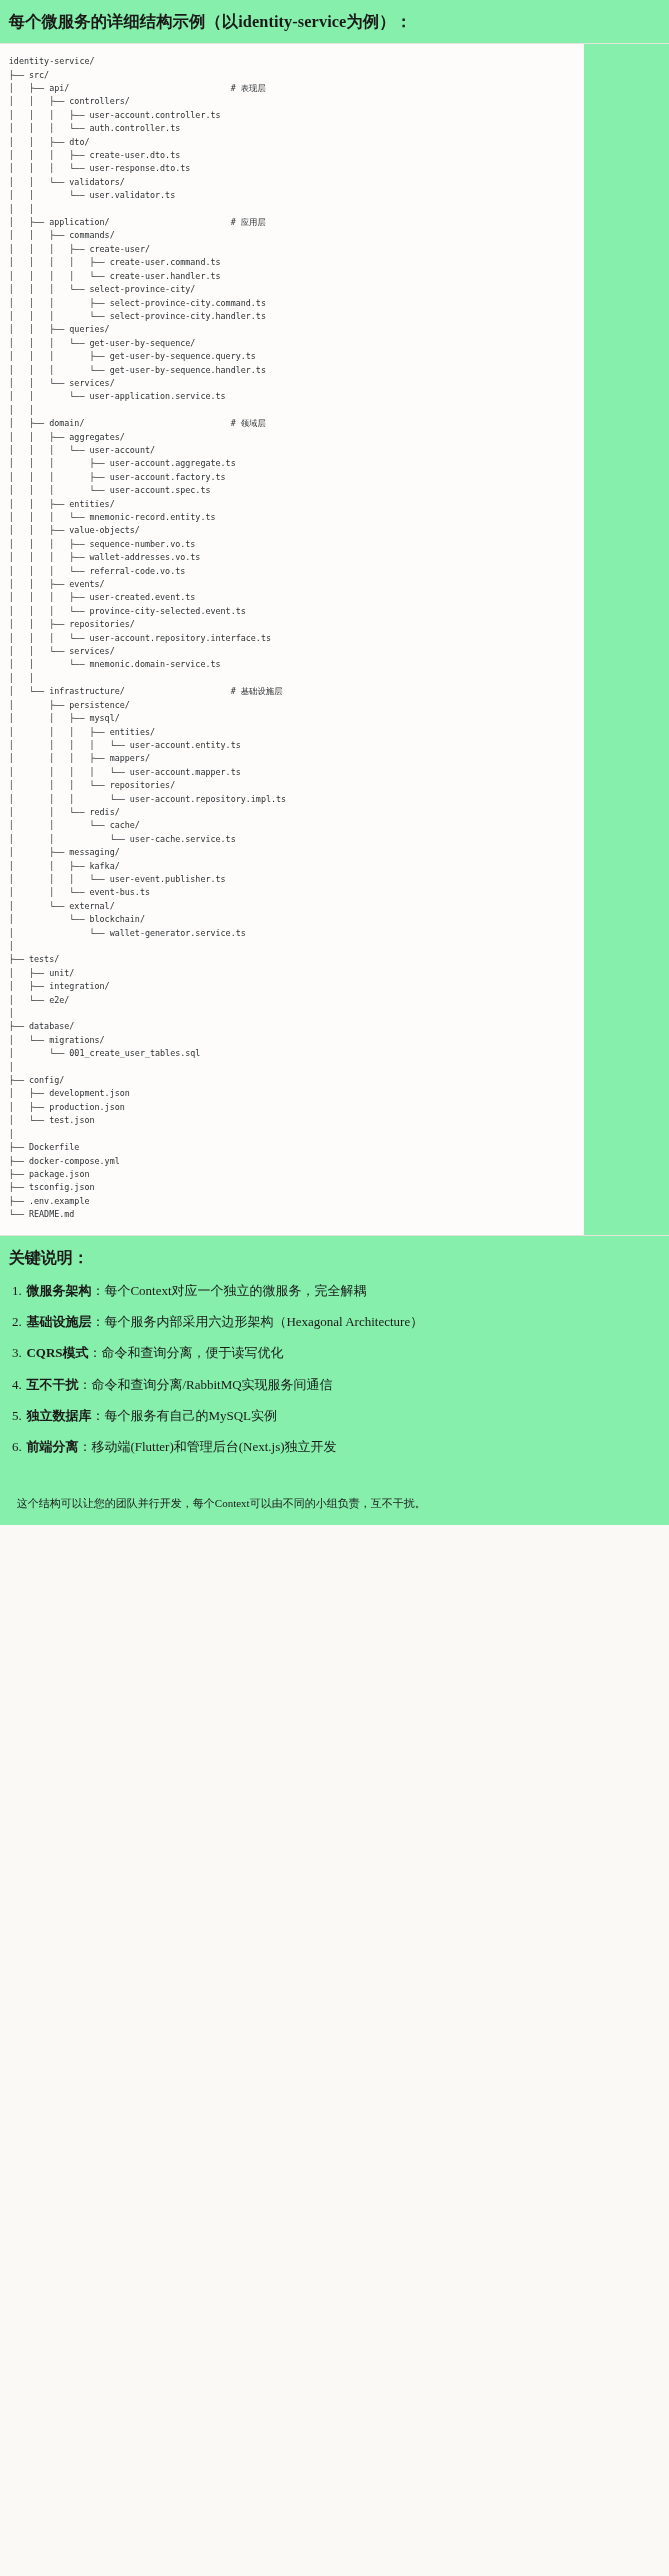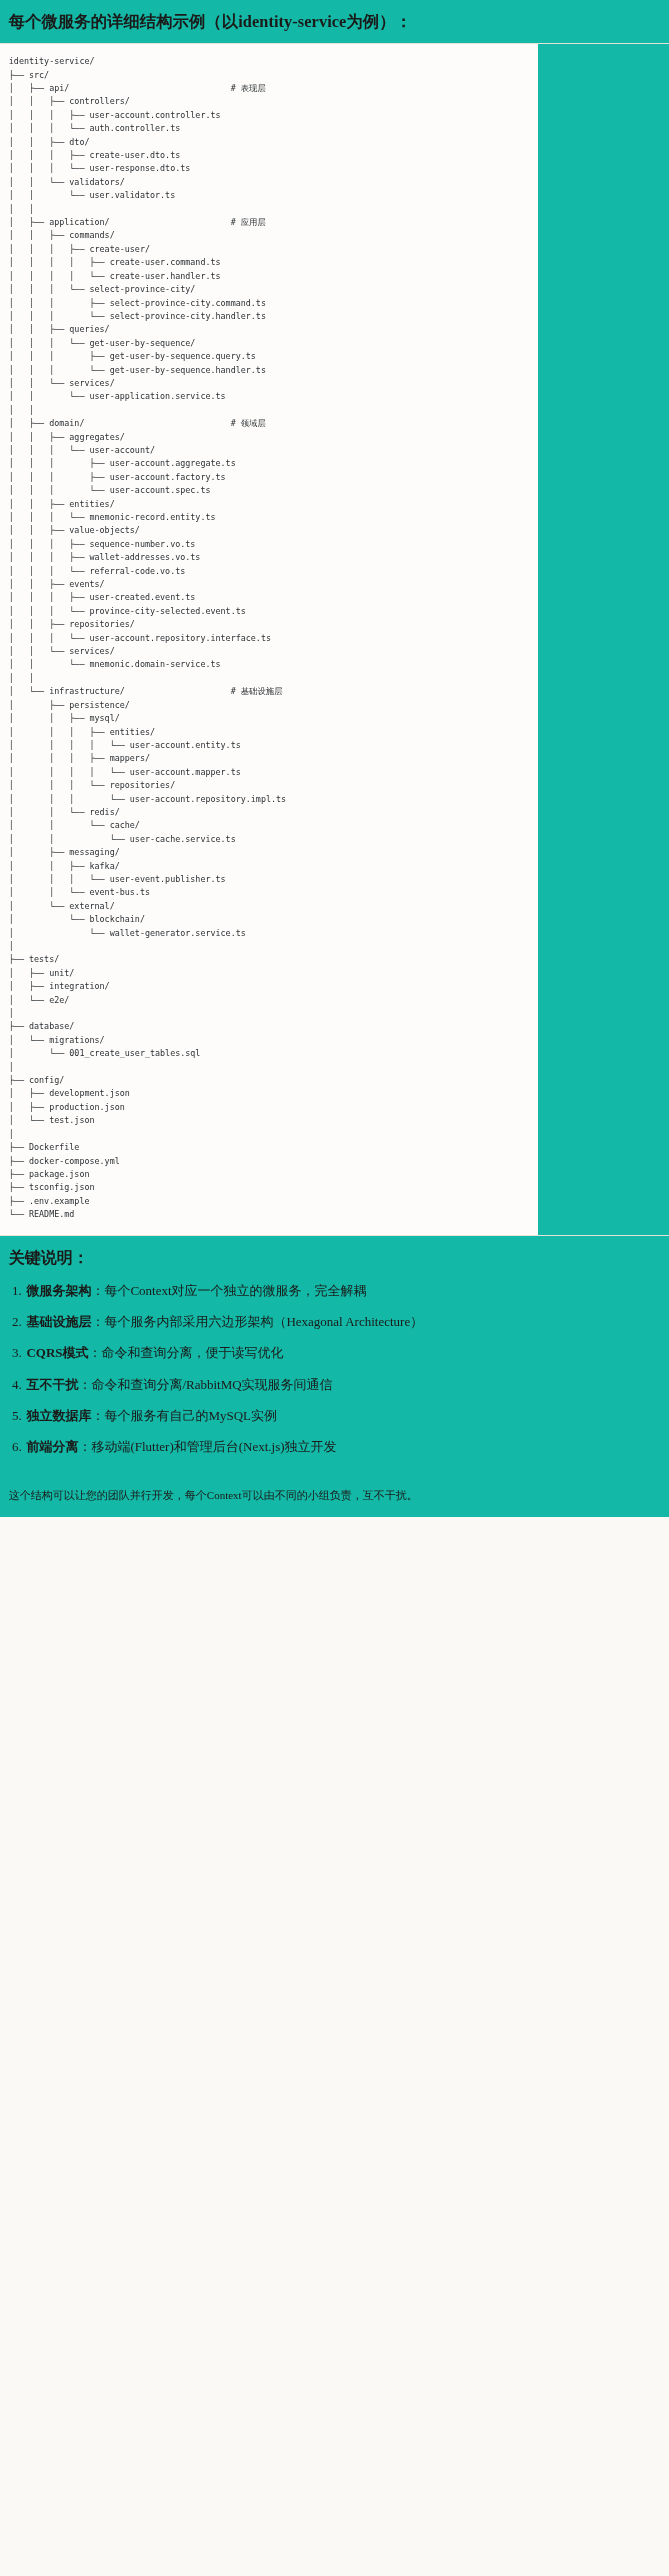--- a/index.html
+++ b/index.html
@@ -9,21 +9,21 @@
   }
   body {
     width: 669px;
     font-family: "Liberation Serif", "DejaVu Serif", serif;
     color: #1a1a19;
     -webkit-font-smoothing: antialiased;
   }
   .page {
     width: 669px;
     box-sizing: border-box;
-    background: #14b8a6;
+    background: #86efac;
   }
   
   .doc-heading {
     font-family: "Liberation Serif", "DejaVu Serif", serif;
     font-weight: bold;
     font-size: 16.3px;
     line-height: 1.35;
     padding: 11.3px 8.8px 10px 8.8px;
     margin: 0;
     letter-spacing: 0.1px;
@@ -33,21 +33,21 @@
     background: #e6e3db;
     border: 0;
     margin: 0;
   }
   
   .code-block {
     background: #fdfcfa;
     padding: 11.3px 8.8px 13.8px 8.8px;
     margin: 0;
     box-sizing: border-box;
-    width: 538px;
+    width: 584px;
     overflow: hidden;
   }
   pre.tree {
     margin: 0;
     font-family: "DejaVu Sans Mono", "Liberation Mono", monospace;
     font-size: 8.4px;
     line-height: 13.4px;
     color: #2b2f33;
     white-space: pre;
     tab-size: 4;
@@ -75,21 +75,21 @@
   ol.kp-list > li {
     margin: 0 0 12.5px 0;
     padding-left: 1.3px;
   }
   ol.kp-list > li:last-child { margin-bottom: 12px; }
   .kp-term { font-weight: bold; }
   .closing {
     padding: 12.5px 8.8px 13.8px 8.8px;
     font-size: 11px;
     line-height: 1.5;
-    margin: 0;
+    margin: 8px;
   }
 </style>
 </head>
 <body>
 
 <div class="page">
 
   <h2 class="doc-heading">每个微服务的详细结构示例（以identity-service为例）：</h2>
 
   <hr class="rule">

